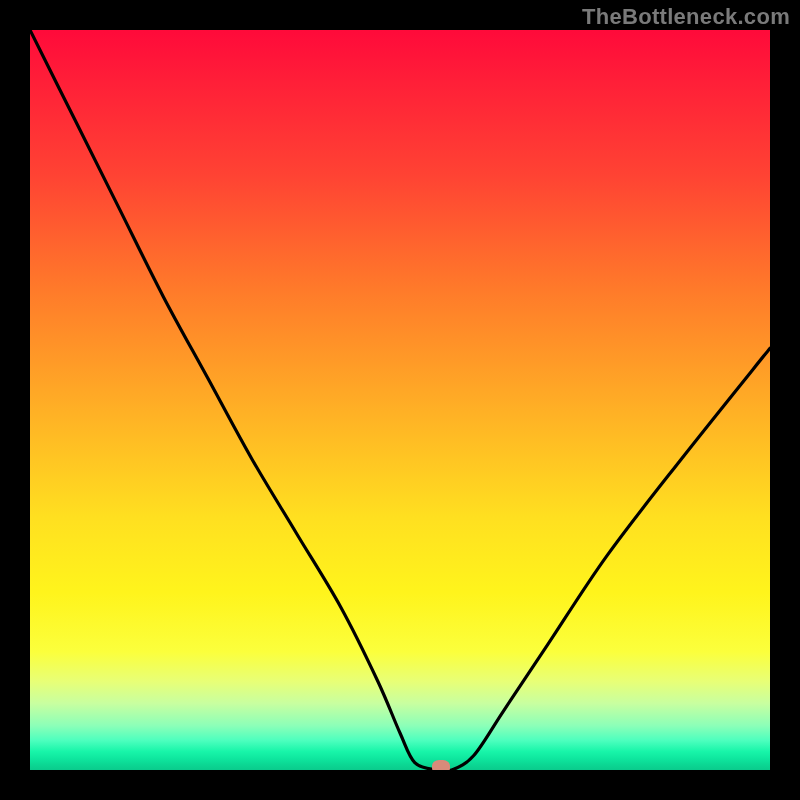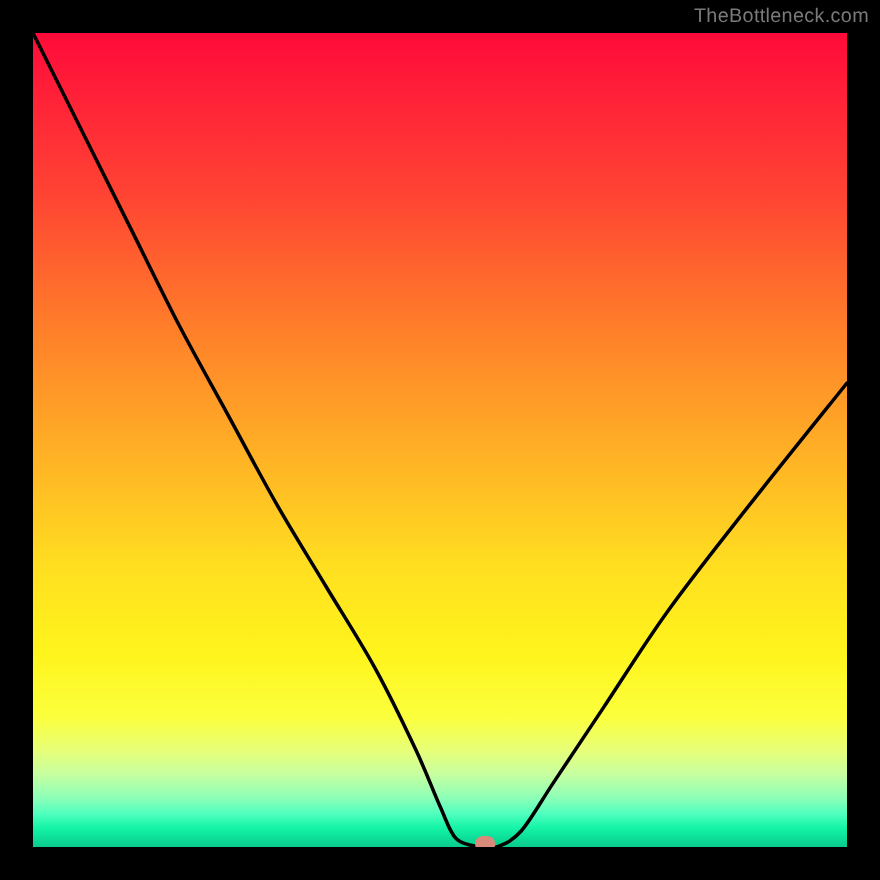--- a/index.html
+++ b/index.html
@@ -14,22 +14,22 @@
     position: relative;
     width: 800px;
     height: 800px;
     background: #000;
   }
   .watermark {
     position: absolute;
     top: 4px;
     right: 10px;
     color: #7a7a7a;
-    font-size: 18px;
-    font-weight: 400;
+    font-size: 22px;
+    font-weight: 700;
     letter-spacing: 0.3px;
     z-index: 10;
   }
   .plot {
     position: absolute;
     left: 30px;
     top: 30px;
     width: 740px;
     height: 740px;
     overflow: hidden;

